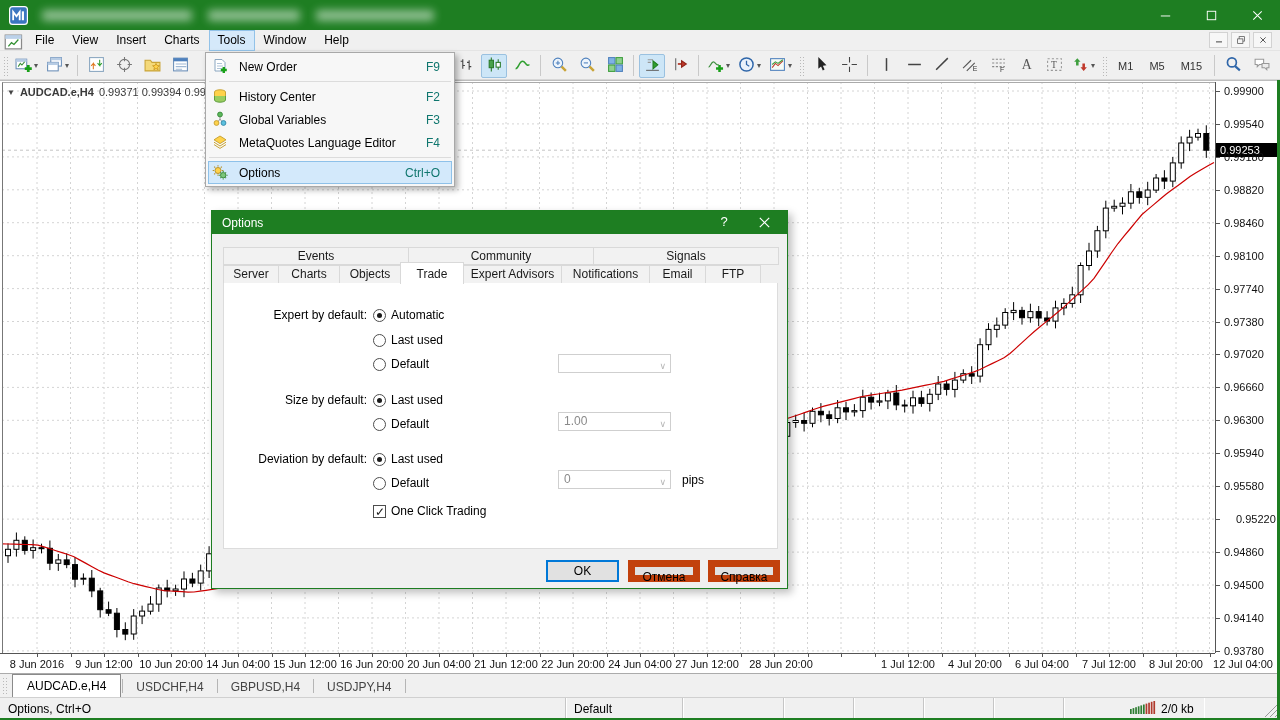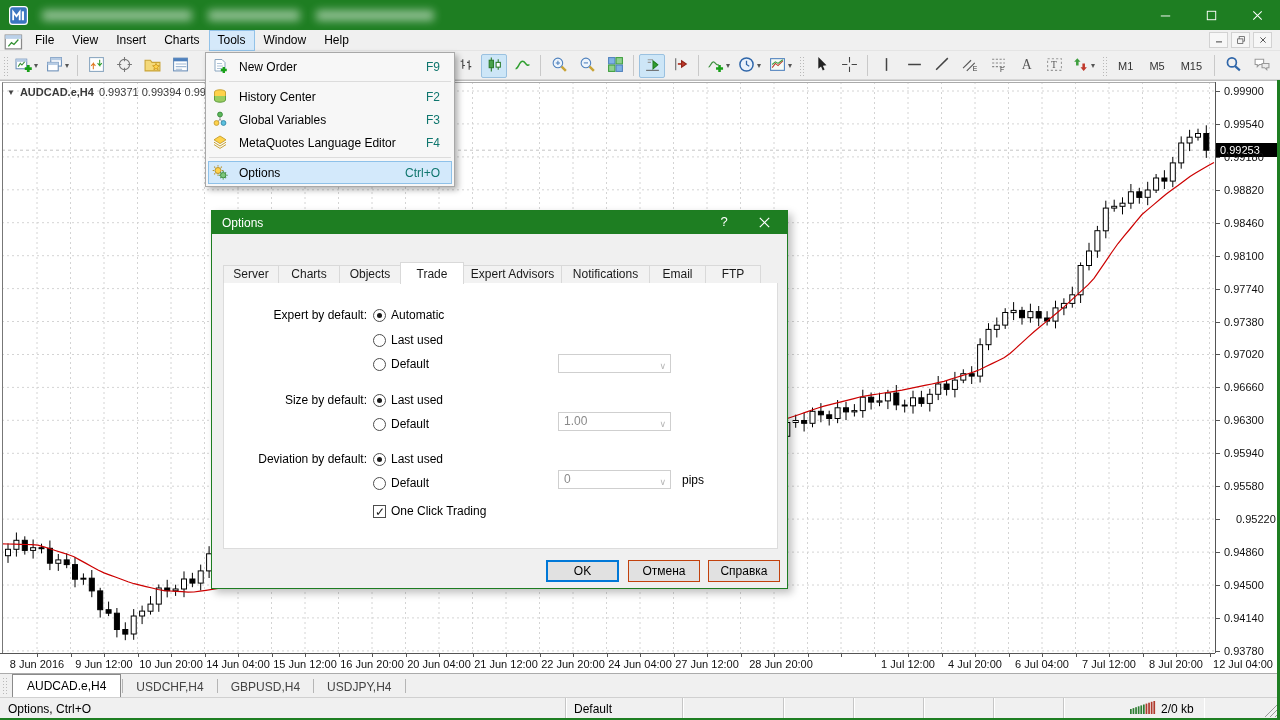--- a/index.html
+++ b/index.html
@@ -77,21 +77,21 @@
   .flabel{position:absolute;width:135px;text-align:right;left:8px;font-size:12px}
   .radio-row{position:absolute;left:149px;display:flex;align-items:center;gap:5px}
   .radio{width:13px;height:13px;border:1px solid #4d4d4d;border-radius:50%;background:#fff;position:relative;flex:0 0 13px}
   .radio.sel:after{content:"";position:absolute;left:3px;top:3px;width:5px;height:5px;border-radius:50%;background:#1a1a1a}
   .combo{position:absolute;left:334px;width:113px;height:19px;background:#fff;border:1px solid #cfcfcf;color:#8a8a8a;font-size:12px;line-height:17px;padding-left:5px}
   .combo .chev{position:absolute;right:4px;top:3px;color:#b5b5b5;font-size:9px}
   .suffix{position:absolute;left:458px;font-size:12px}
   .chk-row{position:absolute;left:149px;display:flex;align-items:center;gap:5px}
   .cbox{width:13px;height:13px;border:1px solid #4d4d4d;background:#fff;position:relative;flex:0 0 13px}
   .cbox.chk:after{content:"✓";position:absolute;left:1px;top:-1px;font-size:12px;color:#1a1a1a}
-  .dbtn{position:absolute;top:349px;height:22px;background:#e1e1e1;border:1px solid #c2410c;font-size:12px;text-align:center;line-height:20px}
+  .dbtn{position:absolute;top:349px;height:22px;background:#e1e1e1;border:7px solid #c2410c;font-size:12px;text-align:center;line-height:20px}
   .dbtn.primary{border:2px solid #0078d7;line-height:18px}
 
   
   #chart-tabs{position:absolute;left:0;top:673px;width:1280px;height:24px;background:#f0f0f0;border-top:1px solid #ababab;display:flex;align-items:flex-end}
   #chart-tabs .grip{width:6px;height:18px;margin:0 4px 2px 2px;background-image:radial-gradient(#b9b9b9 34%,transparent 36%);background-size:3px 3px}
   .ctab{padding:3px 12px;font-size:12px;color:#444}
   .ctab.active{background:#fff;border:1px solid #8a8a8a;border-bottom:none;color:#000;padding:4px 14px 4px 14px;margin-bottom:0}
   .ctab-sep{width:1px;height:14px;background:#b5b5b5;margin:0 1px 4px 1px}
 
   
@@ -886,20 +886,25 @@
   </div>
 
 <div id="dlg">
   <div id="dlg-title">
     <span class="t">Options</span>
   </div>
   <span id="dlg-help">?</span>
   <span id="dlg-close"><svg viewBox="0 0 16 16">
         <path d="M3 3l10 10M13 3L3 13" stroke="#fff" stroke-width="1.3"></path>
       </svg></span>
+  <div id="dlg-tabs1" class="tabs-row">
+      <div class="tab">Events</div>
+      <div class="tab">Community</div>
+      <div class="tab">Signals</div>
+    </div>
   <div id="dlg-tabs2" class="tabs-row">
       <div class="tab" style="width: 56px;">Server</div>
       <div class="tab" style="width: 62px;">Charts</div>
       <div class="tab" style="width: 62px;">Objects</div>
       <div class="tab active" style="width: 64px;">Trade</div>
       <div class="tab" style="width: 99px;">Expert Advisors</div>
       <div class="tab" style="width: 89px;">Notifications</div>
       <div class="tab" style="width: 57px;">Email</div>
       <div class="tab" style="width: 56px;">FTP</div>
     </div>

